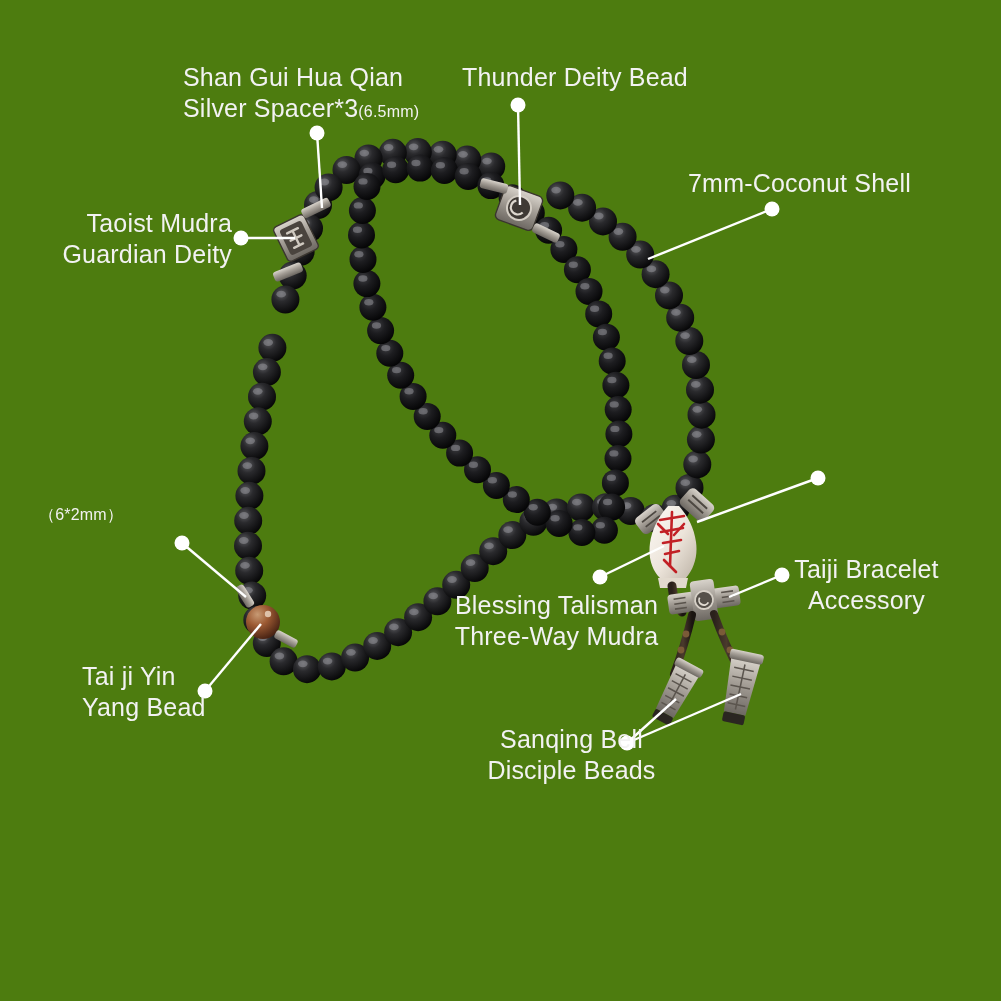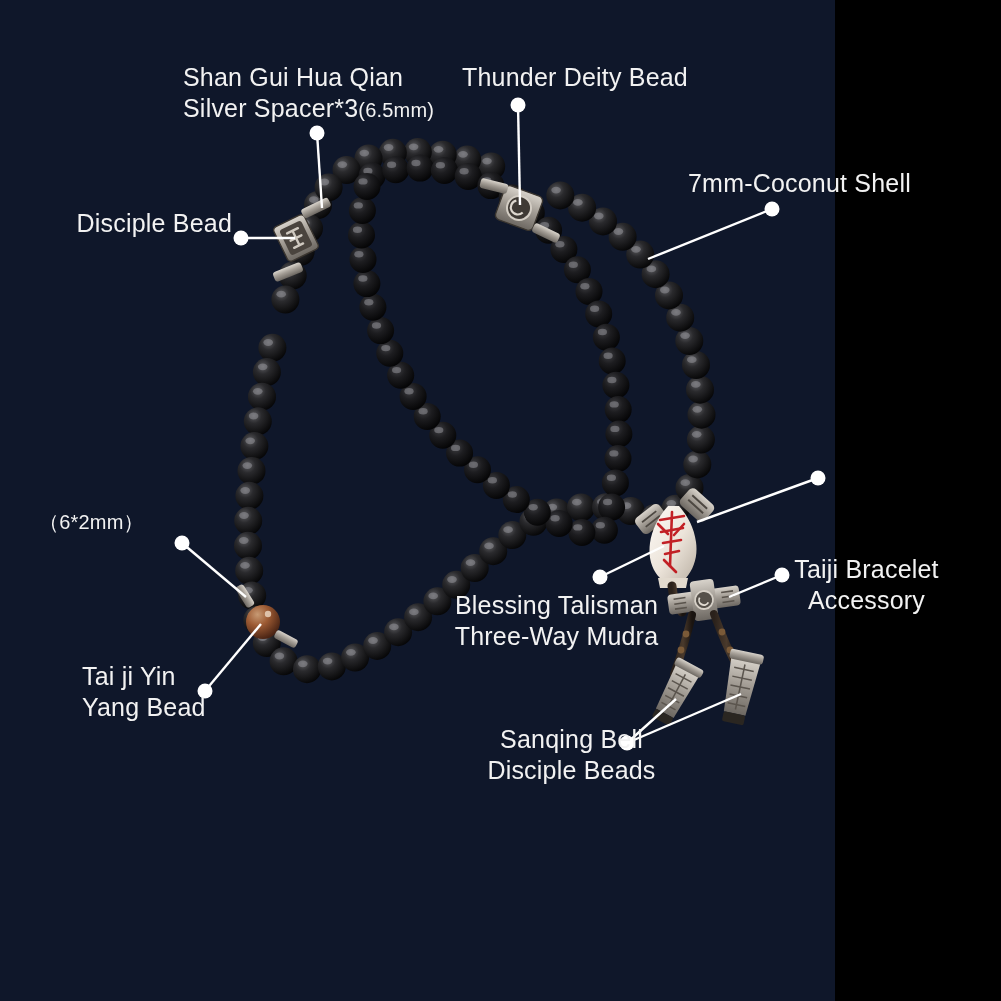--- a/index.html
+++ b/index.html
@@ -1,23 +1,23 @@
 <!DOCTYPE html>
 <html><head>
 <meta charset="utf-8">
 <style>
   html,body{margin:0;padding:0;background:#000;}
   body{width:1001px;height:1001px;overflow:hidden;font-family:"Liberation Sans",sans-serif;}
-  #stage{position:relative;width:835px;height:1001px;background:#0f172a;}
+  #stage{position:relative;width:1001px;height:1001px;background:#4d7c0f;}
 
   svg#art{position:absolute;left:0;top:0;width:1001px;height:1001px;}
 
   .lbl{position:absolute;color:#f2f2f2;font-family:"Liberation Sans",sans-serif;
        font-size:25px;line-height:31px;white-space:nowrap;letter-spacing:.2px;}
-  .lbl .sm{font-size:20px;}
+  .lbl .sm{font-size:16px;}
   .r{text-align:right;}
   .c{text-align:center;}
 </style>
 </head>
 <body>
 
 <div id="stage">
 
 <svg id="art" viewBox="0 0 1001 1001">
   <defs>
@@ -419,25 +419,26 @@
 
 <div class="lbl" style="left:462px;top:62px;">
   <div>Thunder Deity Bead</div>
 </div>
 
 <div class="lbl" style="left:688px;top:168px;">
   <div>7mm-Coconut Shell</div>
 </div>
 
 <div class="lbl r" style="left:0px;top:208px;width:232px;">
-  <div>Disciple Bead</div>
+  <div>Taoist Mudra</div>
+  <div>Guardian Deity</div>
 </div>
 
 <div class="lbl" style="left:39px;top:499px;">
-  <div class="sm" style="margin-top:8px;">（6*2mm）</div>
+  <div class="sm" style="margin-top:0;">（6*2mm）</div>
 </div>
 
 <div class="lbl" style="left:82px;top:661px;">
   <div>Tai ji Yin</div>
   <div>Yang Bead</div>
 </div>
 
 
 <div class="lbl c" style="left:774px;top:554px;width:185px;">
   <div>Taiji Bracelet</div>

